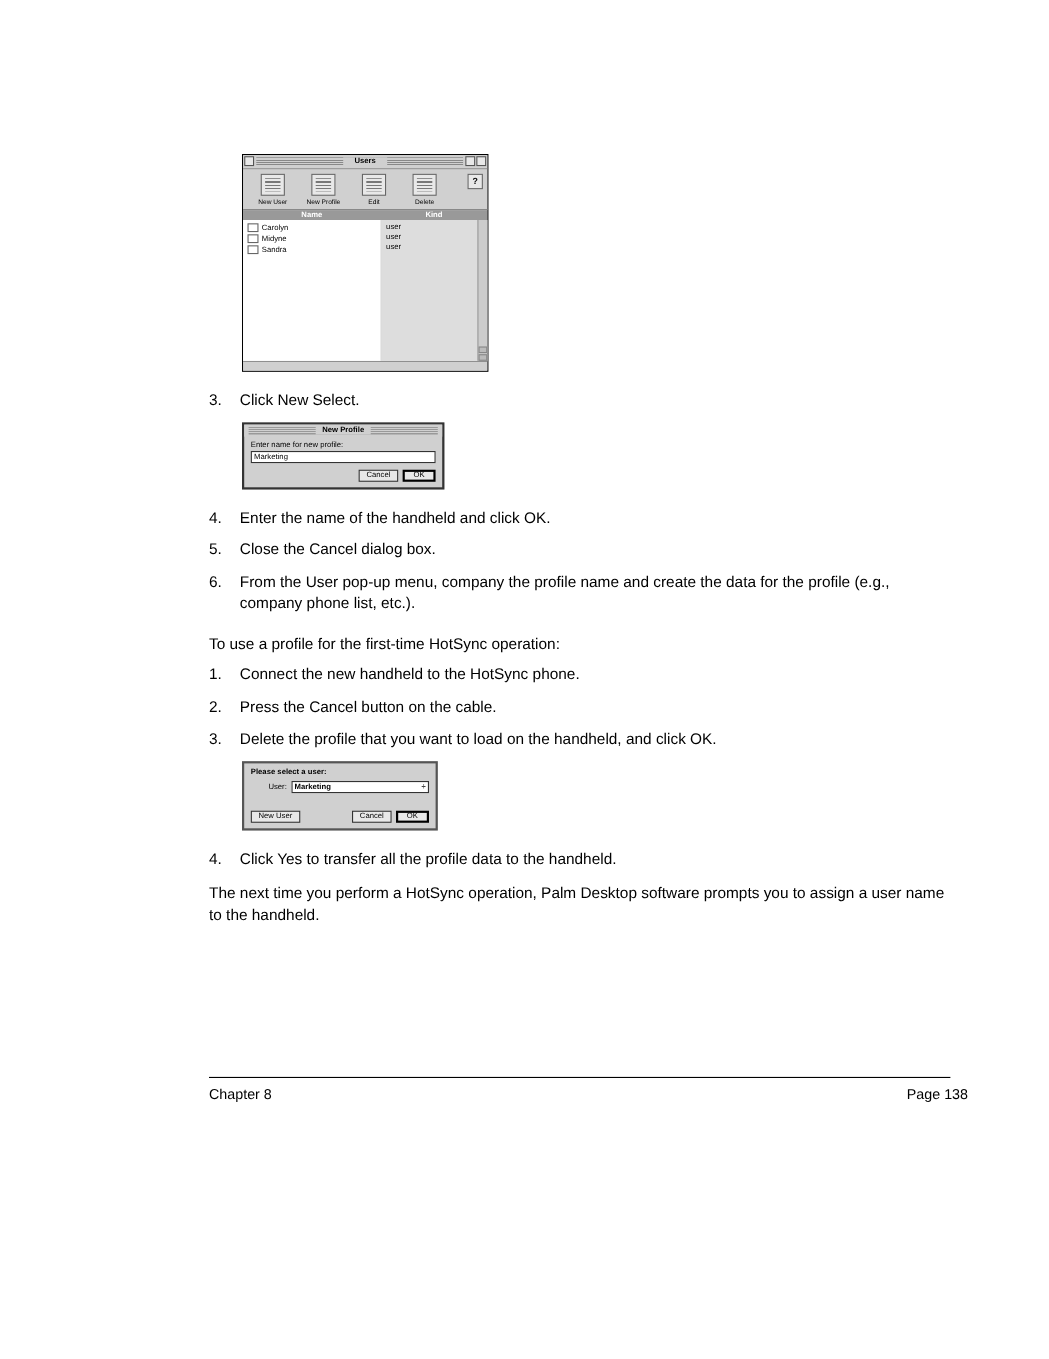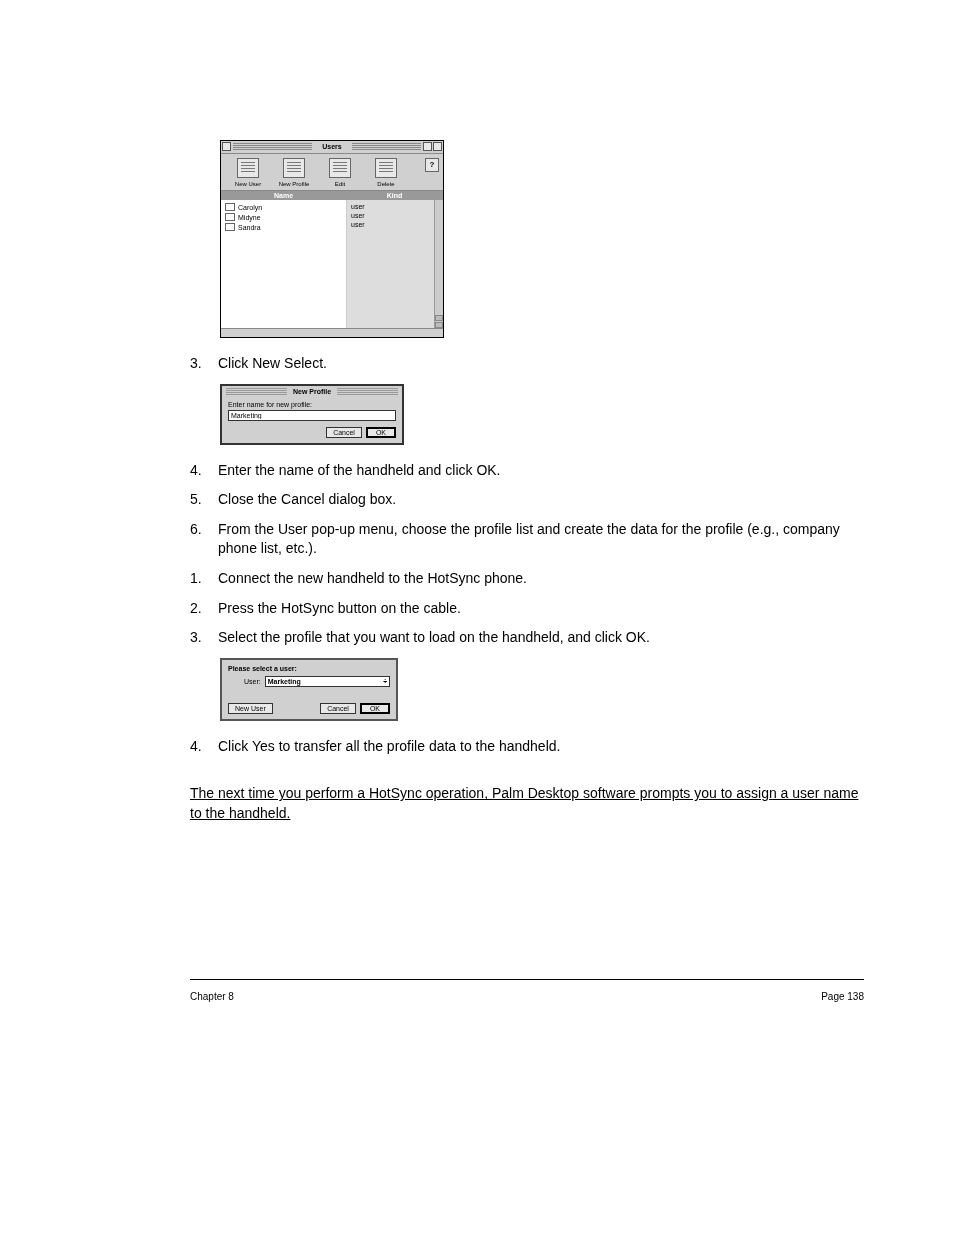--- a/index.html
+++ b/index.html
@@ -224,40 +224,39 @@
     line-height: 1.4;
   }
   .step .num { width: 28px; flex-shrink: 0; }
   .step .txt { flex: 1; }
   .section-head {
     margin-top: 18px;
     margin-bottom: 8px;
     font-size: 14px;
   }
   .para {
-    margin: 28px 0;
+    margin: 12px 0;
     line-height: 1.4;
-    text-decoration: underline;
   }
 
   .footer-line {
     border-top: 1px solid #000;
     position: absolute;
     bottom: 100px;
     left: 190px;
     right: 90px;
   }
   .footer {
     position: absolute;
     bottom: 78px;
     left: 190px;
-    right: 90px;
+    right: 74px;
     display: flex;
     justify-content: space-between;
-    font-size: 10px;
+    font-size: 13px;
   }
 </style>
 </head>
 <body>
 
 <div class="page">
 
   <div class="figure">
     <div class="users-win">
       <div class="users-title">
@@ -343,35 +342,36 @@
   <div class="step">
     <div class="num">4.</div>
     <div class="txt">Enter the name of the handheld and click OK.</div>
   </div>
   <div class="step">
     <div class="num">5.</div>
     <div class="txt">Close the Cancel dialog box.</div>
   </div>
   <div class="step">
     <div class="num">6.</div>
-    <div class="txt">From the User pop-up menu, choose the profile list and create the data for the profile (e.g., company phone list, etc.).</div>
-  </div>
-
+    <div class="txt">From the User pop-up menu, company the profile name and create the data for the profile (e.g., company phone list, etc.).</div>
+  </div>
+
+  <div class="section-head">To use a profile for the first-time HotSync operation:</div>
 
   <div class="step">
     <div class="num">1.</div>
     <div class="txt">Connect the new handheld to the HotSync phone.</div>
   </div>
   <div class="step">
     <div class="num">2.</div>
-    <div class="txt">Press the HotSync button on the cable.</div>
+    <div class="txt">Press the Cancel button on the cable.</div>
   </div>
   <div class="step">
     <div class="num">3.</div>
-    <div class="txt">Select the profile that you want to load on the handheld, and click OK.</div>
+    <div class="txt">Delete the profile that you want to load on the handheld, and click OK.</div>
   </div>
 
   <div class="figure">
     <div class="su-dialog">
       <div class="su-label">Please select a user:</div>
       <div class="su-row">
         <span>User:</span>
         <div class="su-select">
           <span>Marketing</span>
           <span class="car">÷</span>

